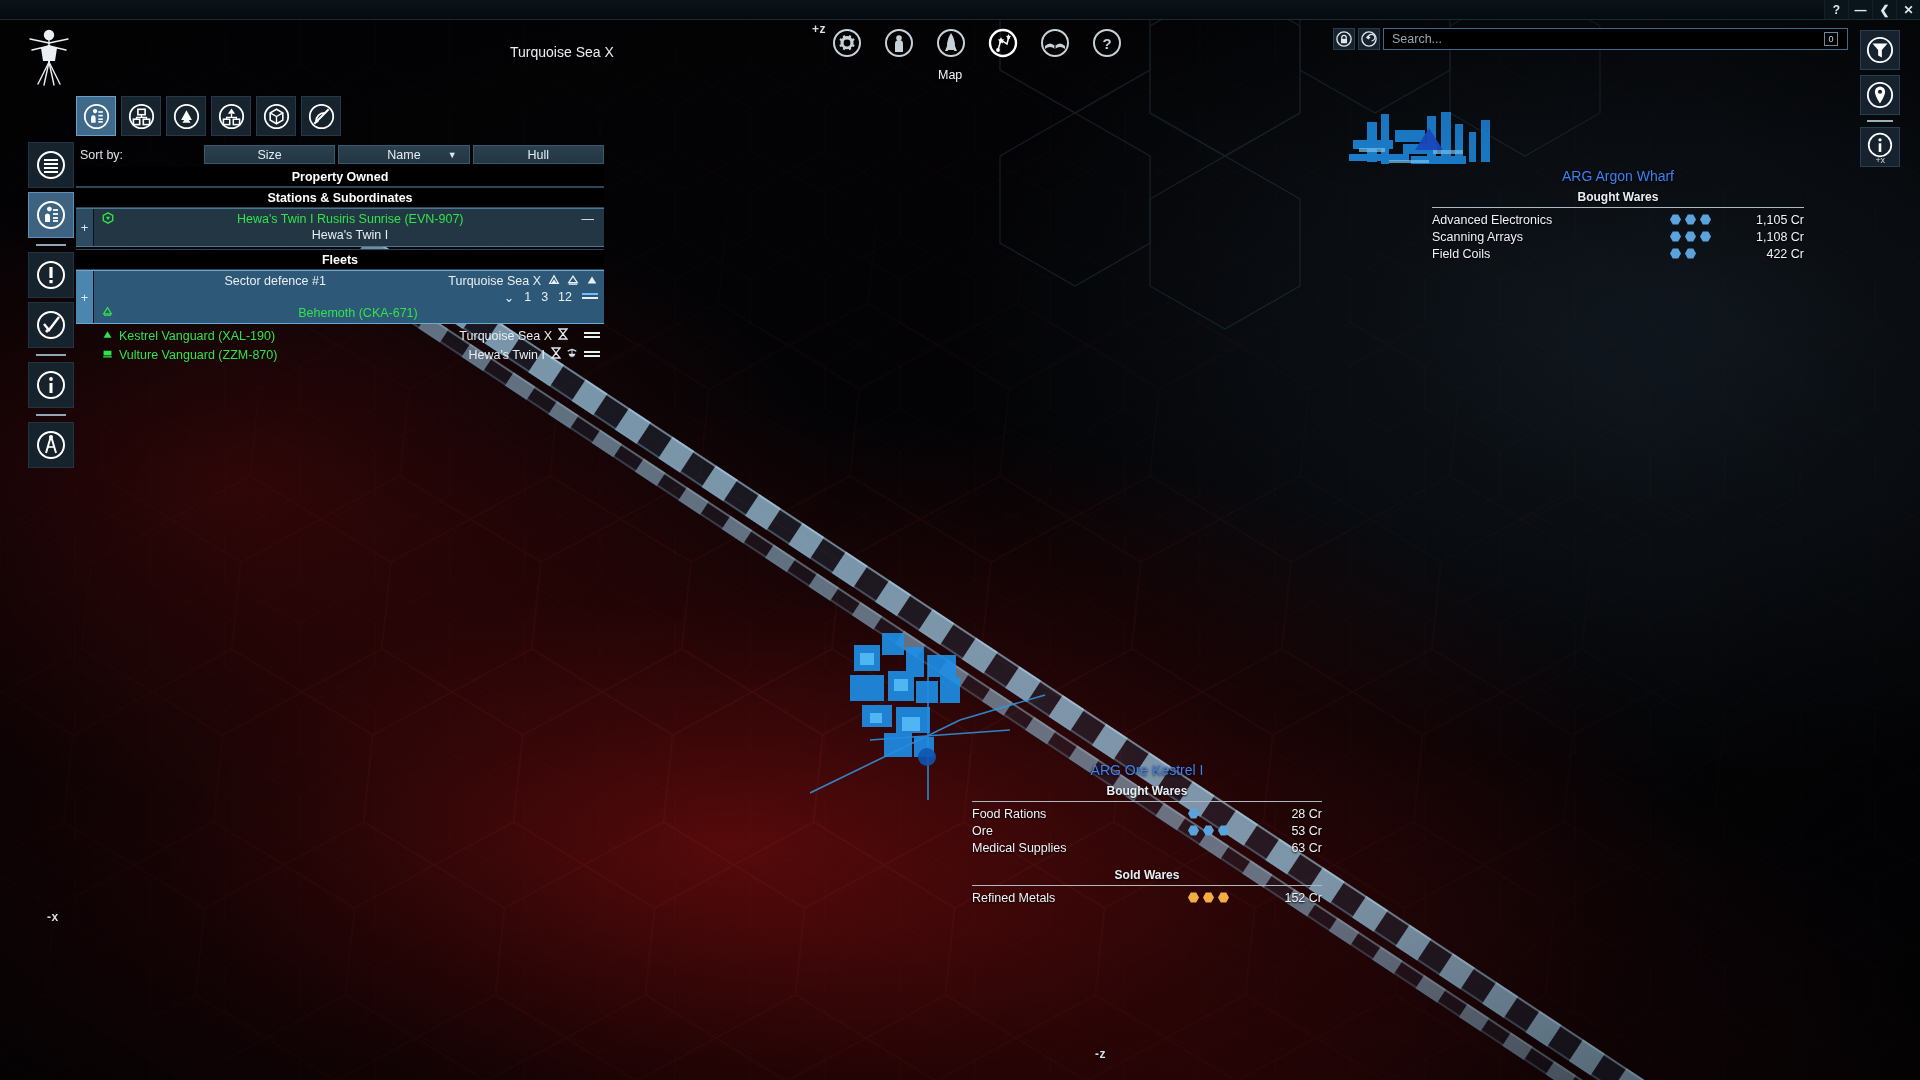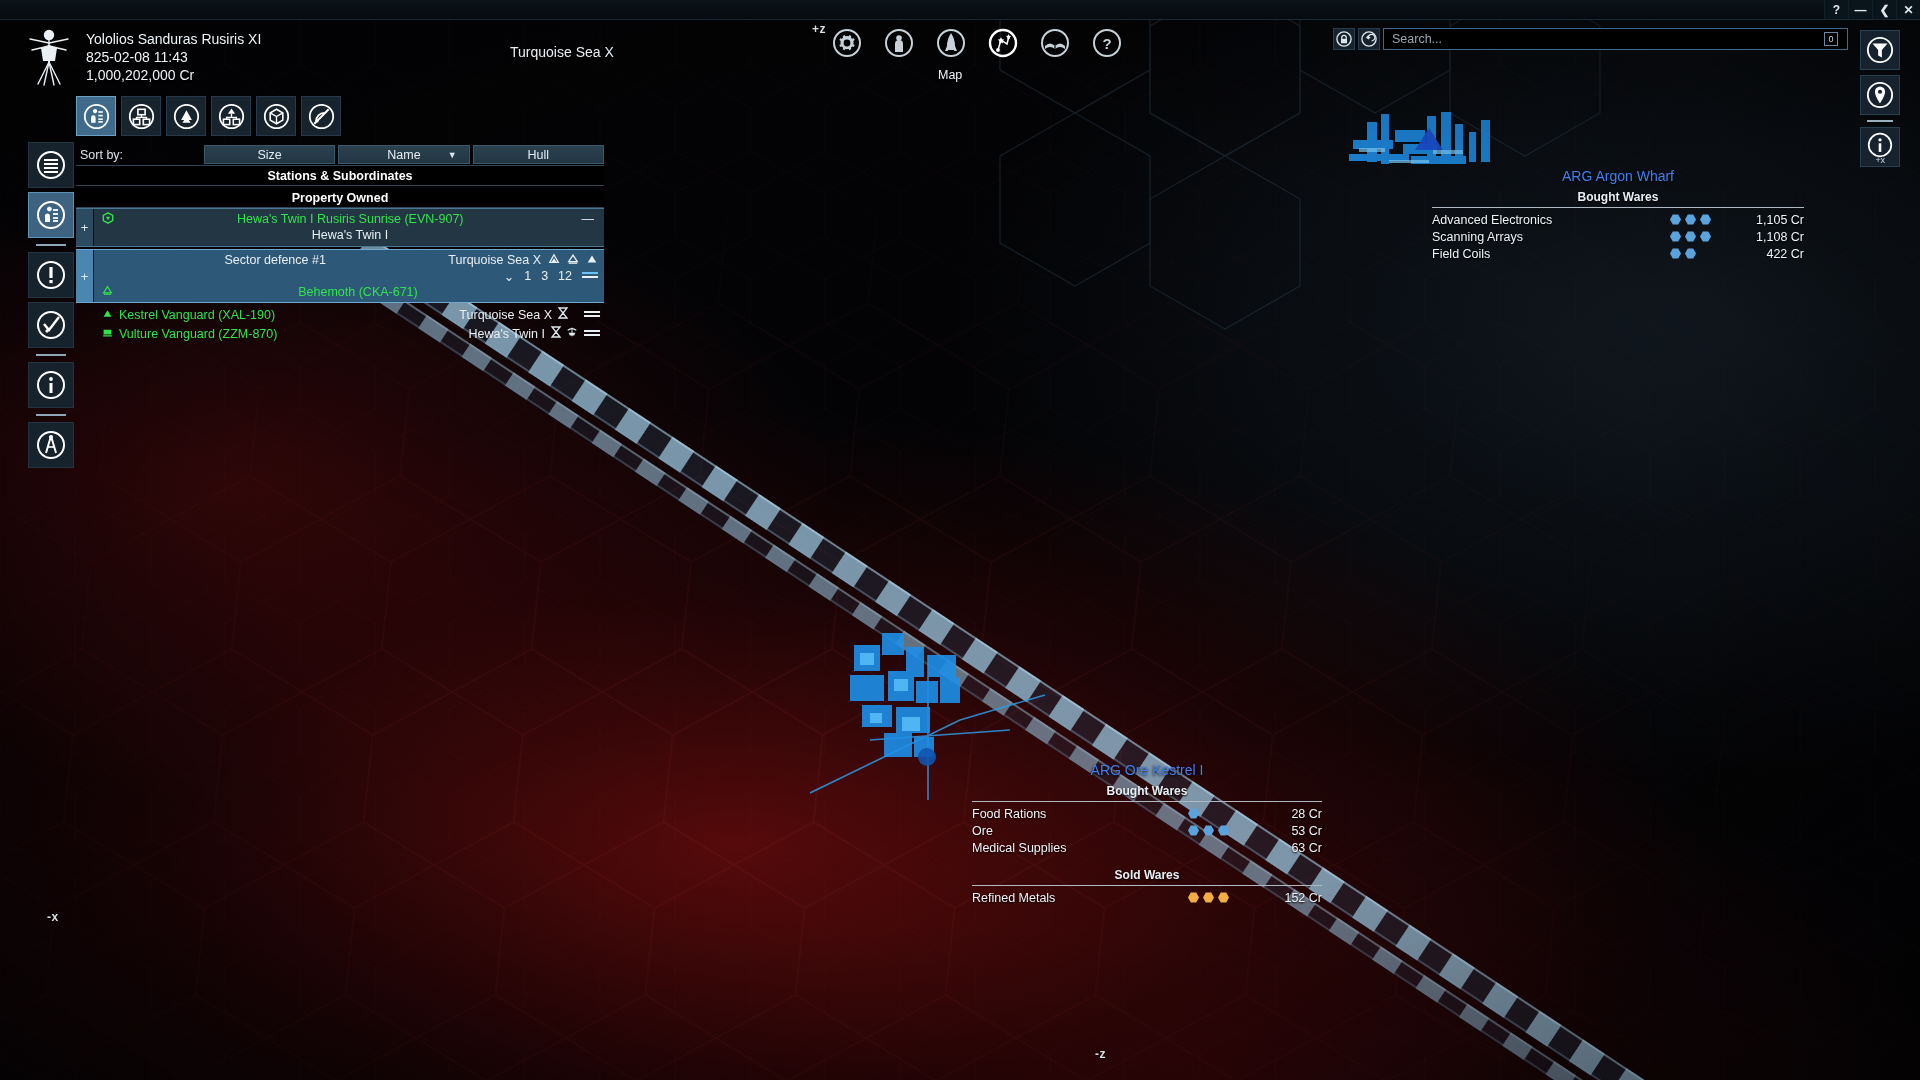--- a/index.html
+++ b/index.html
@@ -312,25 +312,20 @@
         <line x1="23" y1="17" x2="42" y2="13"></line>
       <line x1="23" y1="20" x2="6" y2="24"></line>
         <line x1="23" y1="20" x2="40" y2="24"></line>
       <line x1="23" y1="36" x2="12" y2="58"></line>
         <line x1="23" y1="36" x2="34" y2="58"></line>
       <line x1="23" y1="36" x2="18" y2="59"></line>
         <line x1="23" y1="36" x2="28" y2="59"></line>
       <path d="M15 22 L23 19 L31 22 L29 35 L17 35 Z" fill="#e9eff3" stroke="none"></path>
     </g>
   </svg>
-  <div class="lines">
-    <div>Yololios Sanduras Rusiris XI</div>
-    <div>825-02-08 11:43</div>
-    <div>1,000,202,000 Cr</div>
-  </div>
 </div>
 
 <div id="sector-title">Turquoise Sea X</div>
 
 <div id="left-rail">
   <div class="rail-btn">
     <svg width="30" height="30" viewBox="0 0 30 30">
       <circle cx="15" cy="15" r="13" fill="none" stroke="#fff" stroke-width="2"></circle>
       <g stroke="#fff" stroke-width="2">
           <line x1="8" y1="10" x2="22" y2="10"></line>
@@ -450,42 +445,43 @@
     </div>
     <div class="sort-chip">
       <span>Name</span>
       <span class="caret">▼</span>
     </div>
     <div class="sort-chip">
       <span>Hull</span>
     </div>
   </div>
 
+  <div class="section-head" style="margin-top:2px;">Property Owned</div>
   <div class="section-head sub">Stations &amp; Subordinates</div>
-  <div class="section-head" style="margin-top:2px;">Property Owned</div>
 
   <div class="prop-row">
     <div class="expander">+</div>
     <div class="row-body">
       <div class="row-line">
         <span class="tiny-ico" style="margin-right:5px;">
           <svg width="12" height="12" viewBox="0 0 14 14">
             <path d="M7 1 L12.5 4 L12.5 10 L7 13 L1.5 10 L1.5 4 Z" fill="none" stroke="#31e34a" stroke-width="1.6"></path>
             <path d="M4.5 5.5 L9.5 5.5 L7 9.5 Z" fill="#31e34a"></path>
           </svg>
         </span>
         <span class="name green">Hewa's Twin I Rusiris Sunrise (EVN-907)</span>
         <span class="white" style="margin-right:4px;">—</span>
       </div>
       <div class="row-line">
         <span class="name white">Hewa's Twin I</span>
       </div>
     </div>
   </div>
 
+  <div class="section-head sub">Fleets</div>
 
   <div class="prop-row selected">
     <div class="expander">+</div>
     <div class="row-body">
       <div class="row-line">
         <span class="name white">Sector defence #1</span>
         <span class="row-right">
           <span class="white">Turquoise Sea X</span>
           <span>
             <svg width="12" height="12" viewBox="0 0 14 14">

